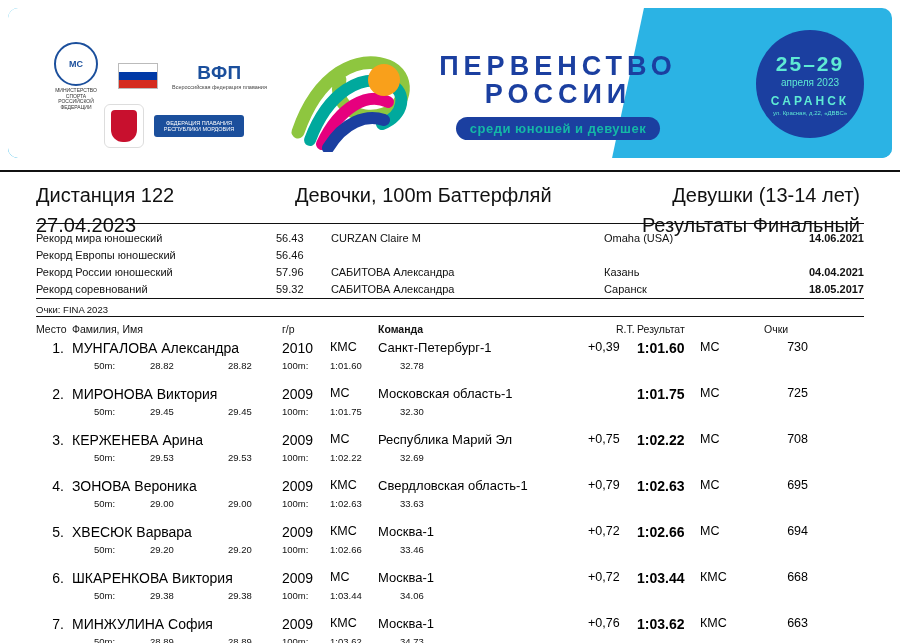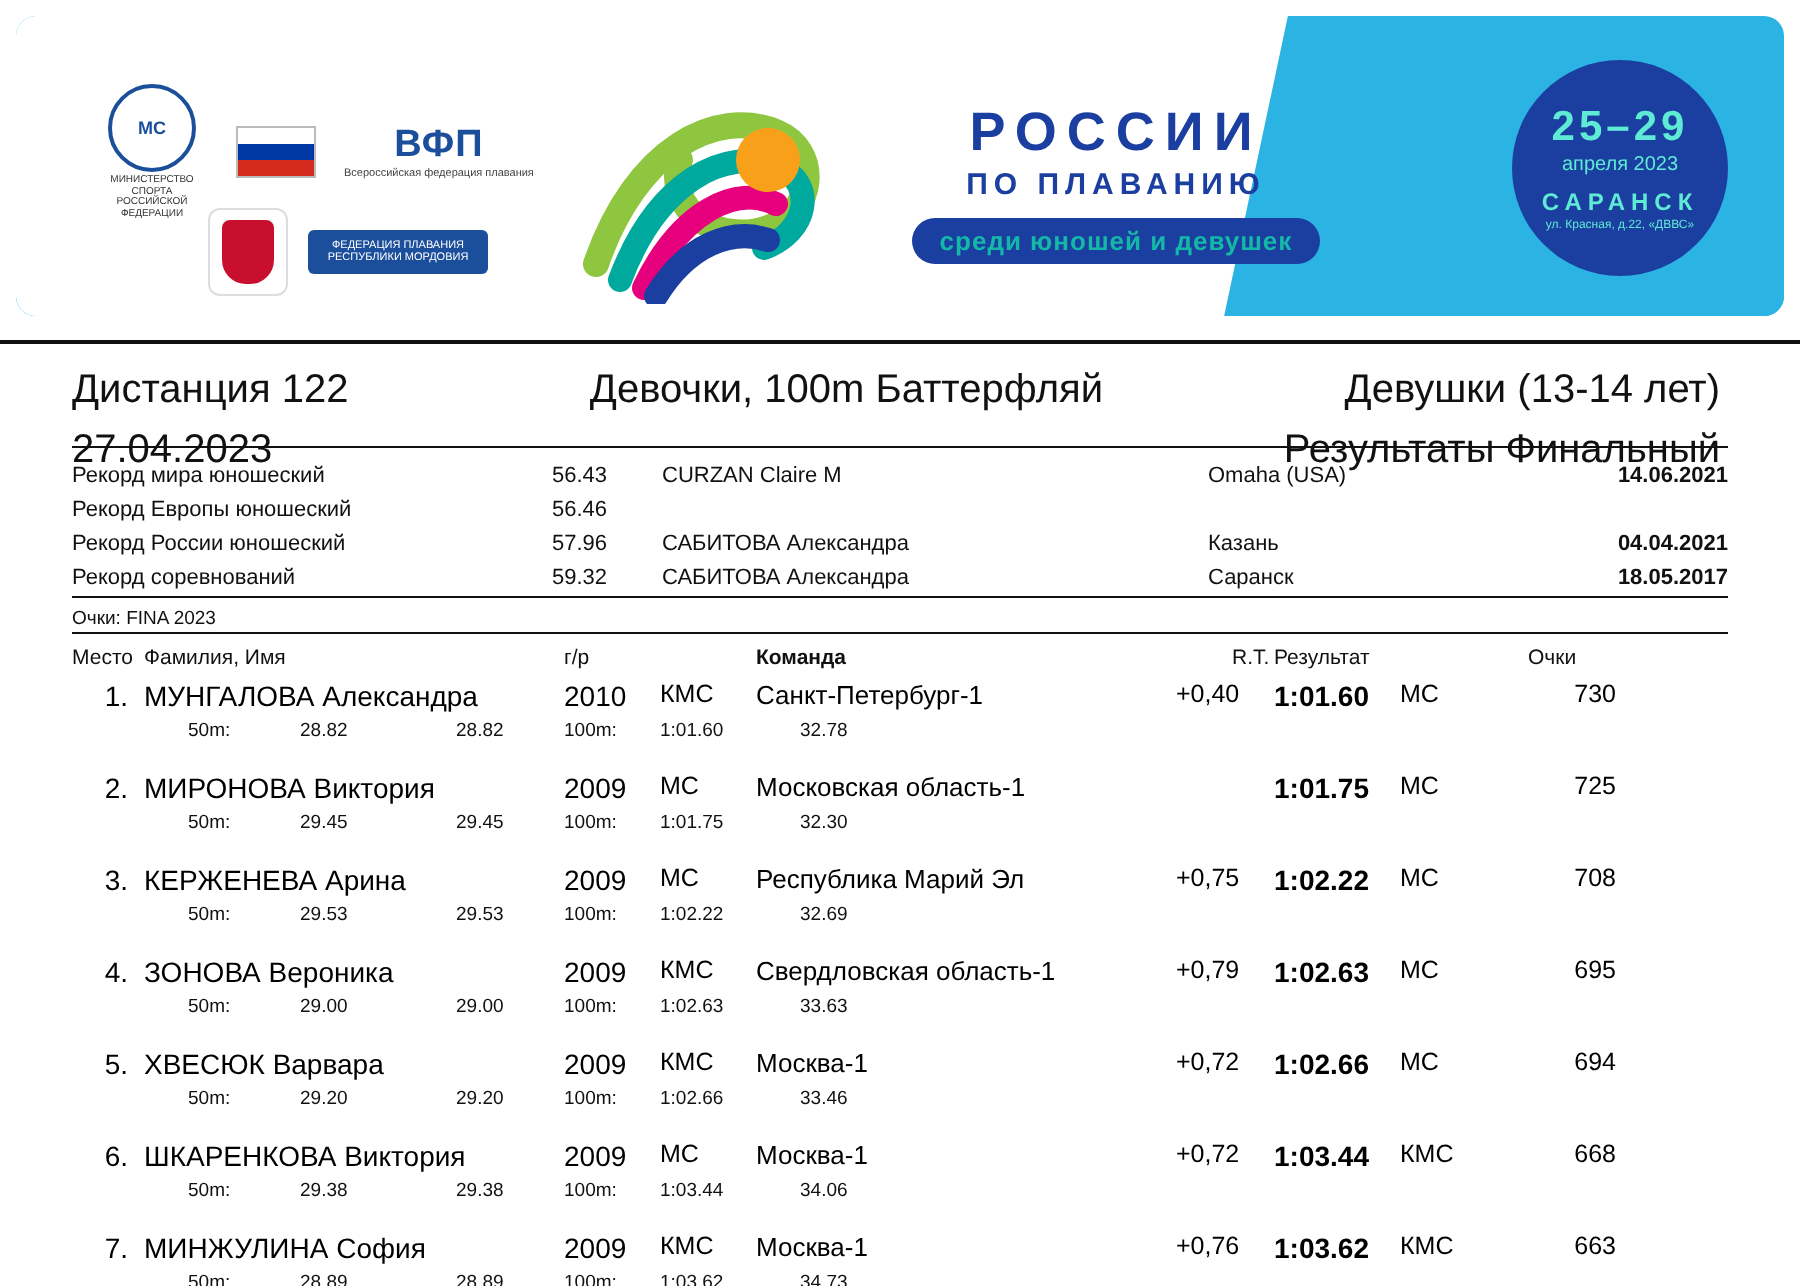--- a/index.html
+++ b/index.html
@@ -178,22 +178,22 @@
 
     <svg class="swirl" viewBox="0 0 130 108">
       <path d="M10,88 C30,30 70,10 100,22 C122,31 120,62 96,70 C70,79 44,60 52,36" fill="none" stroke="#8ec63f" stroke-width="13" stroke-linecap="round"></path>
       <path d="M22,96 C40,48 74,28 102,40 C120,48 116,72 94,80" fill="none" stroke="#00a99d" stroke-width="12" stroke-linecap="round"></path>
       <path d="M34,100 C52,62 80,48 100,58" fill="none" stroke="#e6007e" stroke-width="12" stroke-linecap="round"></path>
       <circle cx="96" cy="36" r="16" fill="#f9a01b"></circle>
       <path d="M40,104 C56,78 78,70 96,76" fill="none" stroke="#1b3fa0" stroke-width="12" stroke-linecap="round"></path>
     </svg>
 
     <div class="title-wrap">
+      <div class="t1">ПЕРВЕНСТВО</div>
       <div class="t1">РОССИИ</div>
-      <div class="t2">ПО ПЛАВАНИЮ</div>
       <div class="t3pill">среди юношей и девушек</div>
     </div>
 
     <div class="datecircle">
       <div class="dc1">25–29</div>
       <div class="dc2">апреля 2023</div>
       <div class="dc3">САРАНСК</div>
       <div class="dc4">ул. Красная, д.22, «ДВВС»</div>
     </div>
   </div>
@@ -260,21 +260,21 @@
   </div>
 
   <div class="results">
 
     <div class="res-item">
       <div class="r-place">1.</div>
       <div class="r-name">МУНГАЛОВА Александра</div>
       <div class="r-year">2010</div>
       <div class="r-rank">КМС</div>
       <div class="r-team">Санкт-Петербург-1</div>
-      <div class="r-rt">+0,40</div>
+      <div class="r-rt">+0,39</div>
       <div class="r-result">1:01.60</div>
       <div class="r-rankres">МС</div>
       <div class="r-points">730</div>
       <div class="splits">
         <span class="sp-l1">50m:</span>
         <span class="sp-l2">28.82</span>
         <span class="sp-l3">28.82</span>
         <span class="sp-r1">100m:</span>
         <span class="sp-r2">1:01.60</span>
         <span class="sp-r3">32.78</span>

